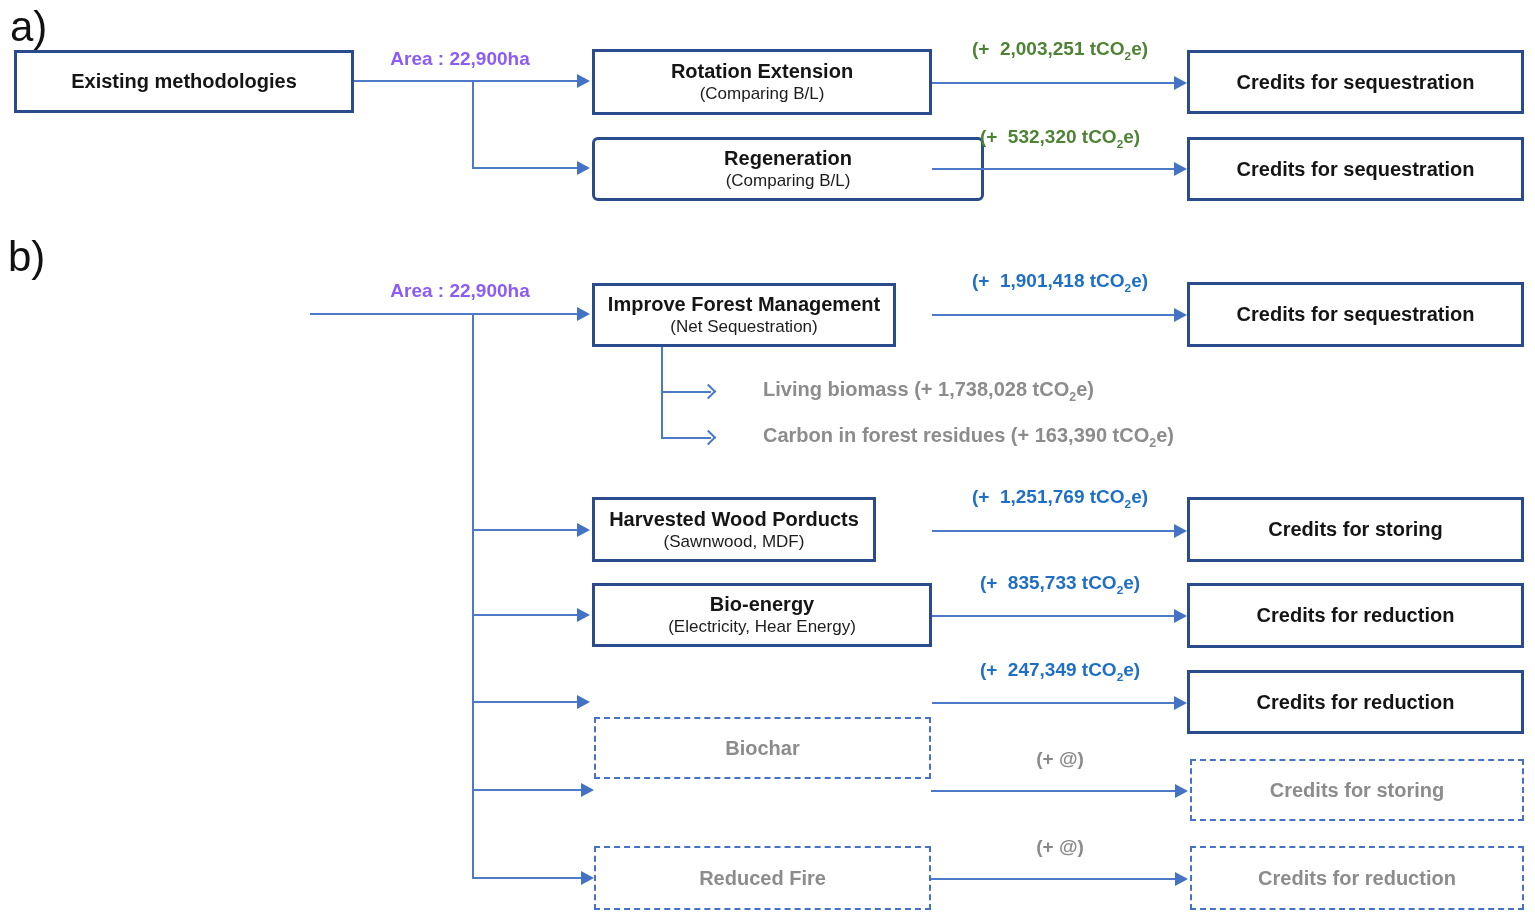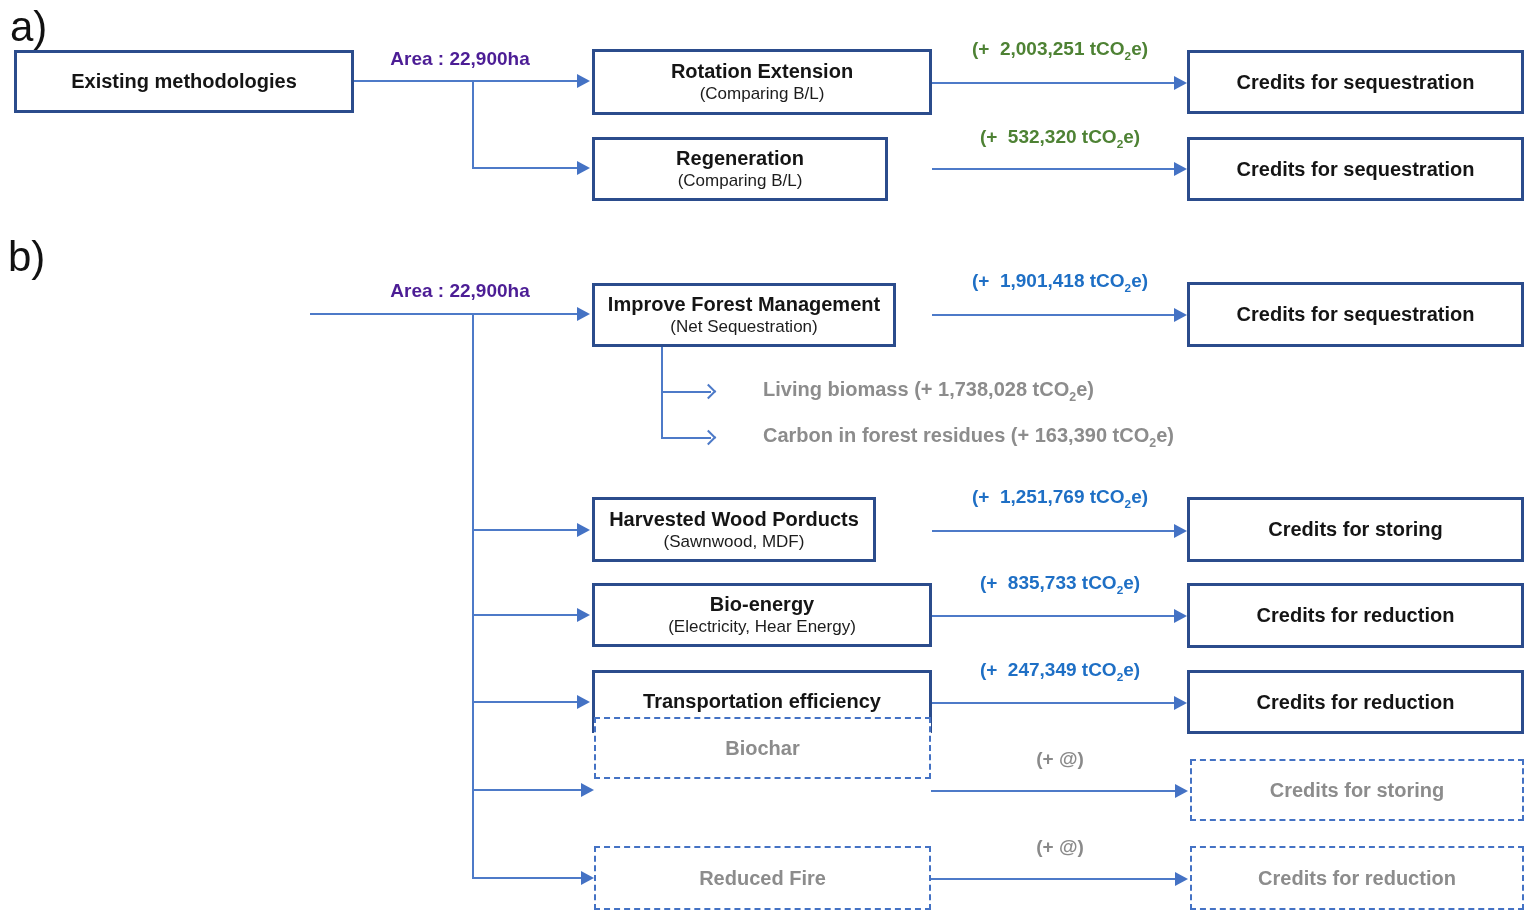--- a/index.html
+++ b/index.html
@@ -10,21 +10,21 @@
   .sec-label { position:absolute; font-size:42px; color:#111; line-height:1; }
 
   .box { position:absolute; background:#fff; border:3px solid #2b4c8c;
          display:flex; flex-direction:column; align-items:center; justify-content:center; text-align:center; }
   .box .title { font-weight:bold; font-size:20px; color:#151515; line-height:1.25; }
   .box .subtitle { font-size:17px; color:#1c1c1c; line-height:1.2; }
 
   .box.dashed { border:2px dashed #4472c4; }
   .box.dashed .title { color:#8c8c8c; }
 
-  .area-label { position:absolute; font-weight:bold; font-size:19px; color:#4c1d95; text-align:center; white-space:pre; }
+  .area-label { position:absolute; font-weight:bold; font-size:19px; color:#8b5cf6; text-align:center; white-space:pre; }
 
   .hline { position:absolute; height:2px; background:#4d7ac8; }
   .vline { position:absolute; width:2px; background:#4d7ac8; }
   .arrowhead { position:absolute; width:0; height:0;
                border-left:13px solid #4472c4; border-top:7px solid transparent; border-bottom:7px solid transparent; }
   .chevron { position:absolute; width:11px; height:11px;
              border-top:2px solid #4d7ac8; border-right:2px solid #4d7ac8; transform:rotate(45deg); }
 
   .value-label { position:absolute; width:250px; text-align:center; font-weight:bold; font-size:19px; white-space:pre; }
   .value-label sub { font-size:0.62em; }
@@ -58,21 +58,21 @@
     <div class="title">Rotation Extension</div>
     <div class="subtitle">(Comparing B/L)</div>
   </div>
   <div class="value-label value-green" style="left:935px; top:38px;"><span>(+  2,003,251 tCO</span><sub>2</sub><span>e)</span></div>
   <div class="hline" style="left:932px; top:82px; width:243px;"></div>
   <div class="arrowhead" style="left:1174px; top:76px;"></div>
   <div class="box" style="left:1187px; top:50px; width:337px; height:64px;">
     <div class="title">Credits for sequestration</div>
   </div>
 
-  <div class="box" style="left:592px; top:137px; width:296px; height:64px;">
+  <div class="box" style="left:592px; top:137px; width:392px; height:64px;border-radius:6px;">
     <div class="title">Regeneration</div>
     <div class="subtitle">(Comparing B/L)</div>
   </div>
   <div class="value-label value-green" style="left:935px; top:126px;"><span>(+  532,320 tCO</span><sub>2</sub><span>e)</span></div>
   <div class="hline" style="left:932px; top:168px; width:243px;"></div>
   <div class="arrowhead" style="left:1174px; top:162px;"></div>
   <div class="box" style="left:1187px; top:137px; width:337px; height:64px;">
     <div class="title">Credits for sequestration</div>
   </div>
 
@@ -125,23 +125,20 @@
   </div>
   <div class="value-label value-blue" style="left:935px; top:572px;"><span>(+  835,733 tCO</span><sub>2</sub><span>e)</span></div>
   <div class="hline" style="left:932px; top:615px; width:243px;"></div>
   <div class="arrowhead" style="left:1174px; top:609px;"></div>
   <div class="box" style="left:1187px; top:583px; width:337px; height:65px;">
     <div class="title">Credits for reduction</div>
   </div>
 
   <div class="hline" style="left:472px; top:701px; width:106px;"></div>
   <div class="arrowhead" style="left:577px; top:695px;"></div>
-  <div class="box" style="left:592px; top:670px; width:340px; height:63px;">
-    <div class="title">Transportation efficiency</div>
-  </div>
   <div class="value-label value-blue" style="left:935px; top:659px;"><span>(+  247,349 tCO</span><sub>2</sub><span>e)</span></div>
   <div class="hline" style="left:932px; top:702px; width:243px;"></div>
   <div class="arrowhead" style="left:1174px; top:696px;"></div>
   <div class="box" style="left:1187px; top:670px; width:337px; height:64px;">
     <div class="title">Credits for reduction</div>
   </div>
 
   <div class="hline" style="left:472px; top:789px; width:110px;"></div>
   <div class="arrowhead" style="left:581px; top:783px;"></div>
   <div class="box dashed" style="left:594px; top:717px; width:337px; height:62px;">

